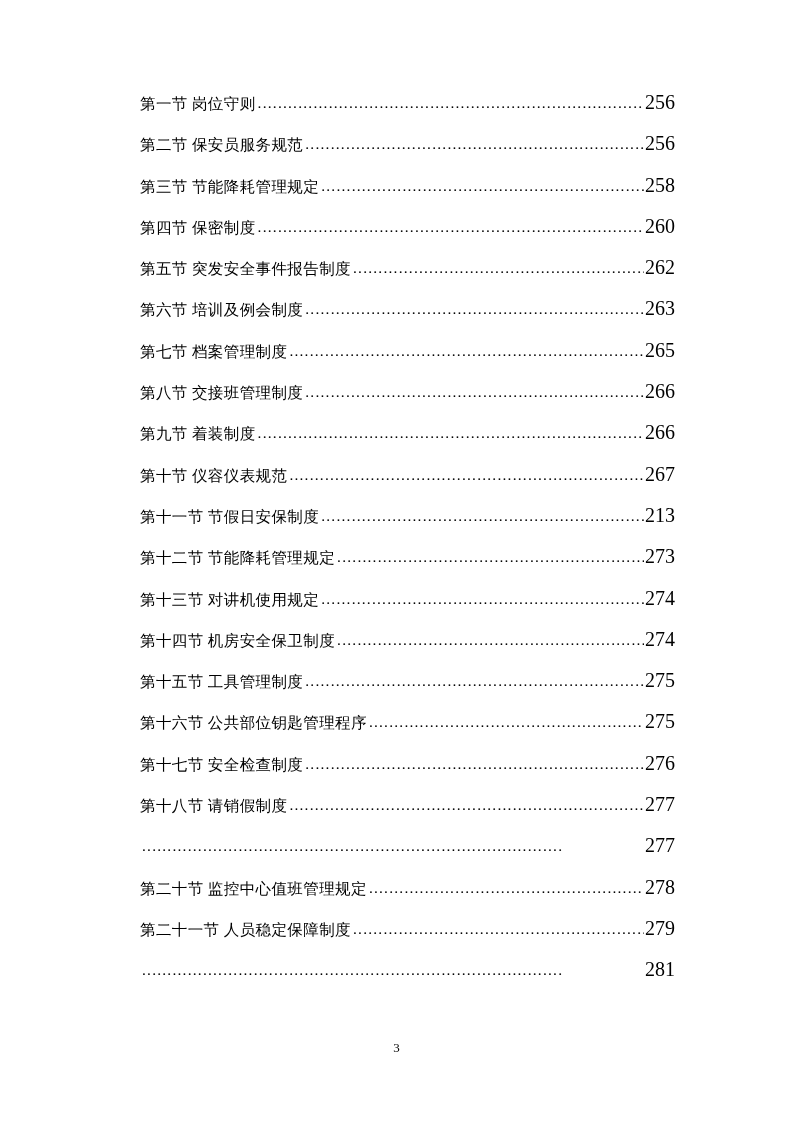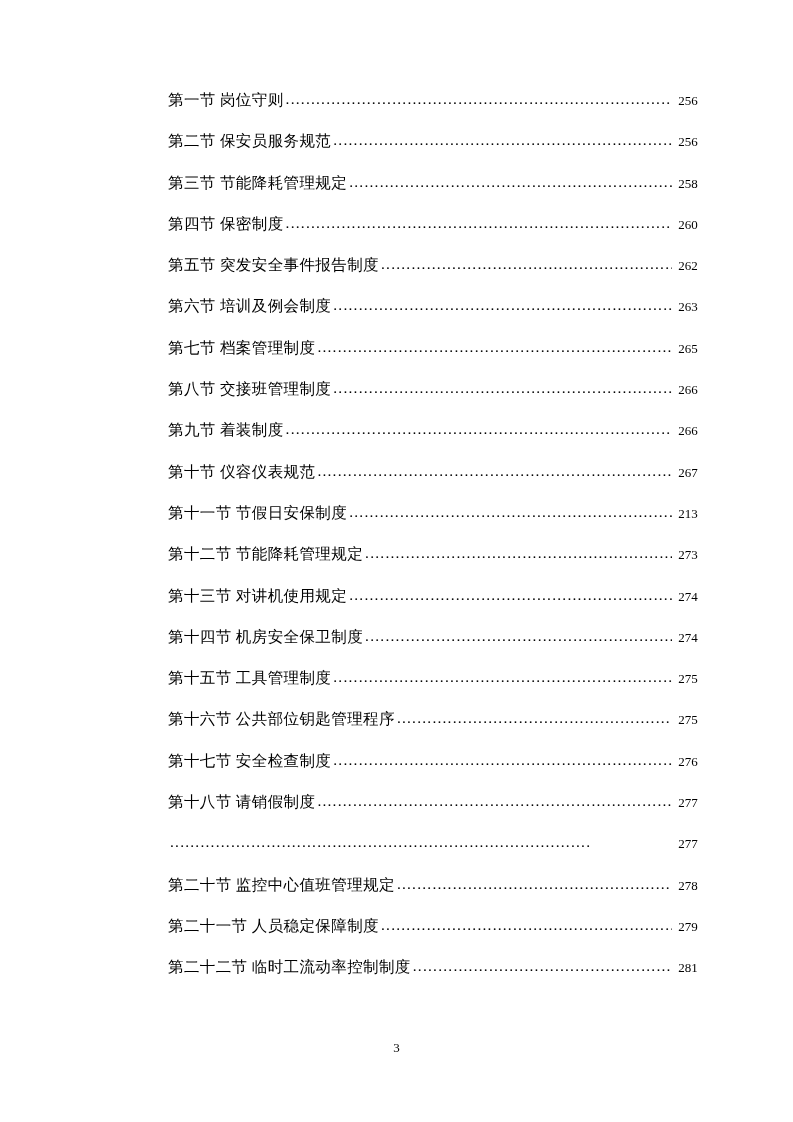--- a/index.html
+++ b/index.html
@@ -20,21 +20,20 @@
     height: 1122px;
     box-sizing: border-box;
     position: relative;
     background: #fff;
   }
   .toc {
     position: absolute;
     left: 140px;
     top: 92px;
     width: 535px;
-    margin-left: 28px;
   }
   .toc-entry {
     display: flex;
     align-items: baseline;
     width: 100%;
     font-size: 15.5px;
     line-height: 1.0;
     height: 41.3px;
     white-space: nowrap;
   }
@@ -49,21 +48,21 @@
     margin: 0 1px 0 2px;
     font-size: 15.5px;
     letter-spacing: 1.2px;
     color: #000;
     position: relative;
     top: -1px;
   }
   .toc-page {
     flex: 0 0 auto;
     text-align: center;
-    font-size: 13px;
+    font-size: 20px;
     font-family: "Liberation Serif", "DejaVu Serif", serif;
     min-width: 30px;
   }
   .page-number {
     position: absolute;
     left: 0;
     right: 0;
     top: 1040px;
     text-align: center;
     font-size: 13px;
@@ -173,19 +172,18 @@
         <span class="toc-title">第二十节  监控中心值班管理规定</span>
         <span class="toc-dots">...................................................................................</span>
         <span class="toc-page">278</span>
       </div>
       <div class="toc-entry">
         <span class="toc-title">第二十一节  人员稳定保障制度</span>
         <span class="toc-dots">...................................................................................</span>
         <span class="toc-page">279</span>
       </div>
       <div class="toc-entry">
-        <span class="toc-title">第二十二节  临时工流动率控制制度</span>
         <span class="toc-dots">...................................................................................</span>
         <span class="toc-page">281</span>
       </div>
     </div>
   <div class="page-number">3</div>
 </div>
 
 </body></html>

